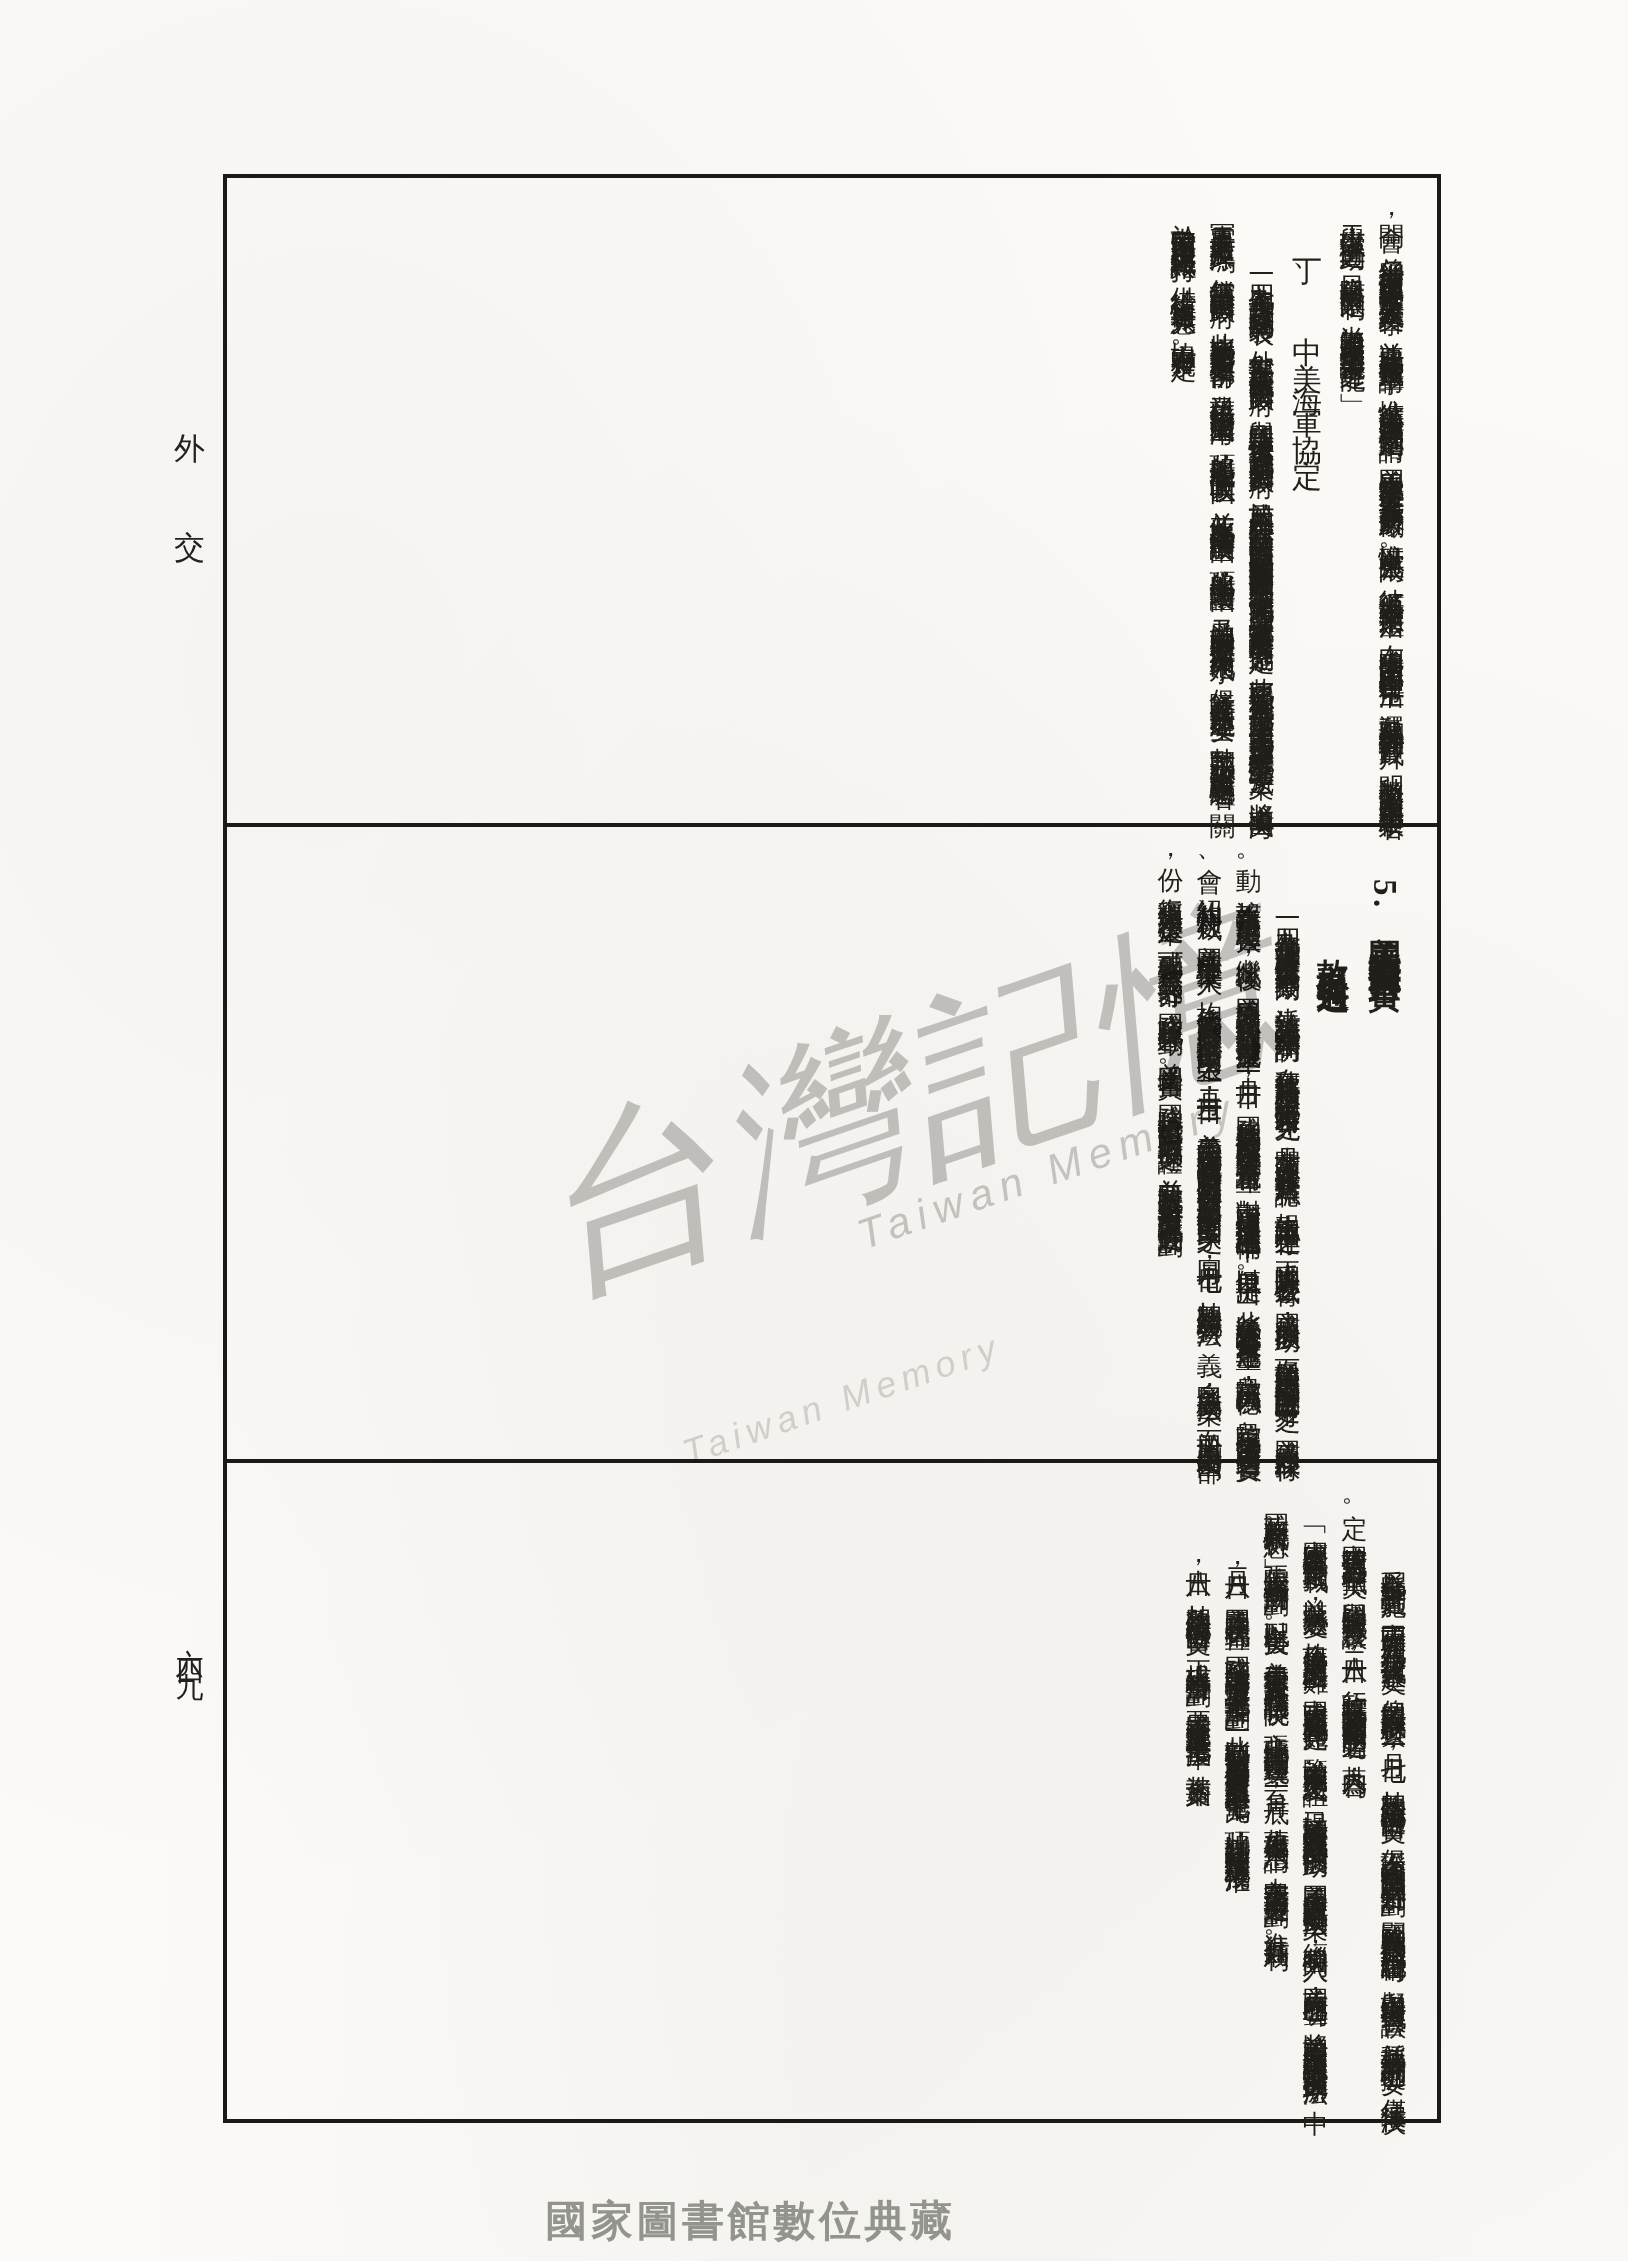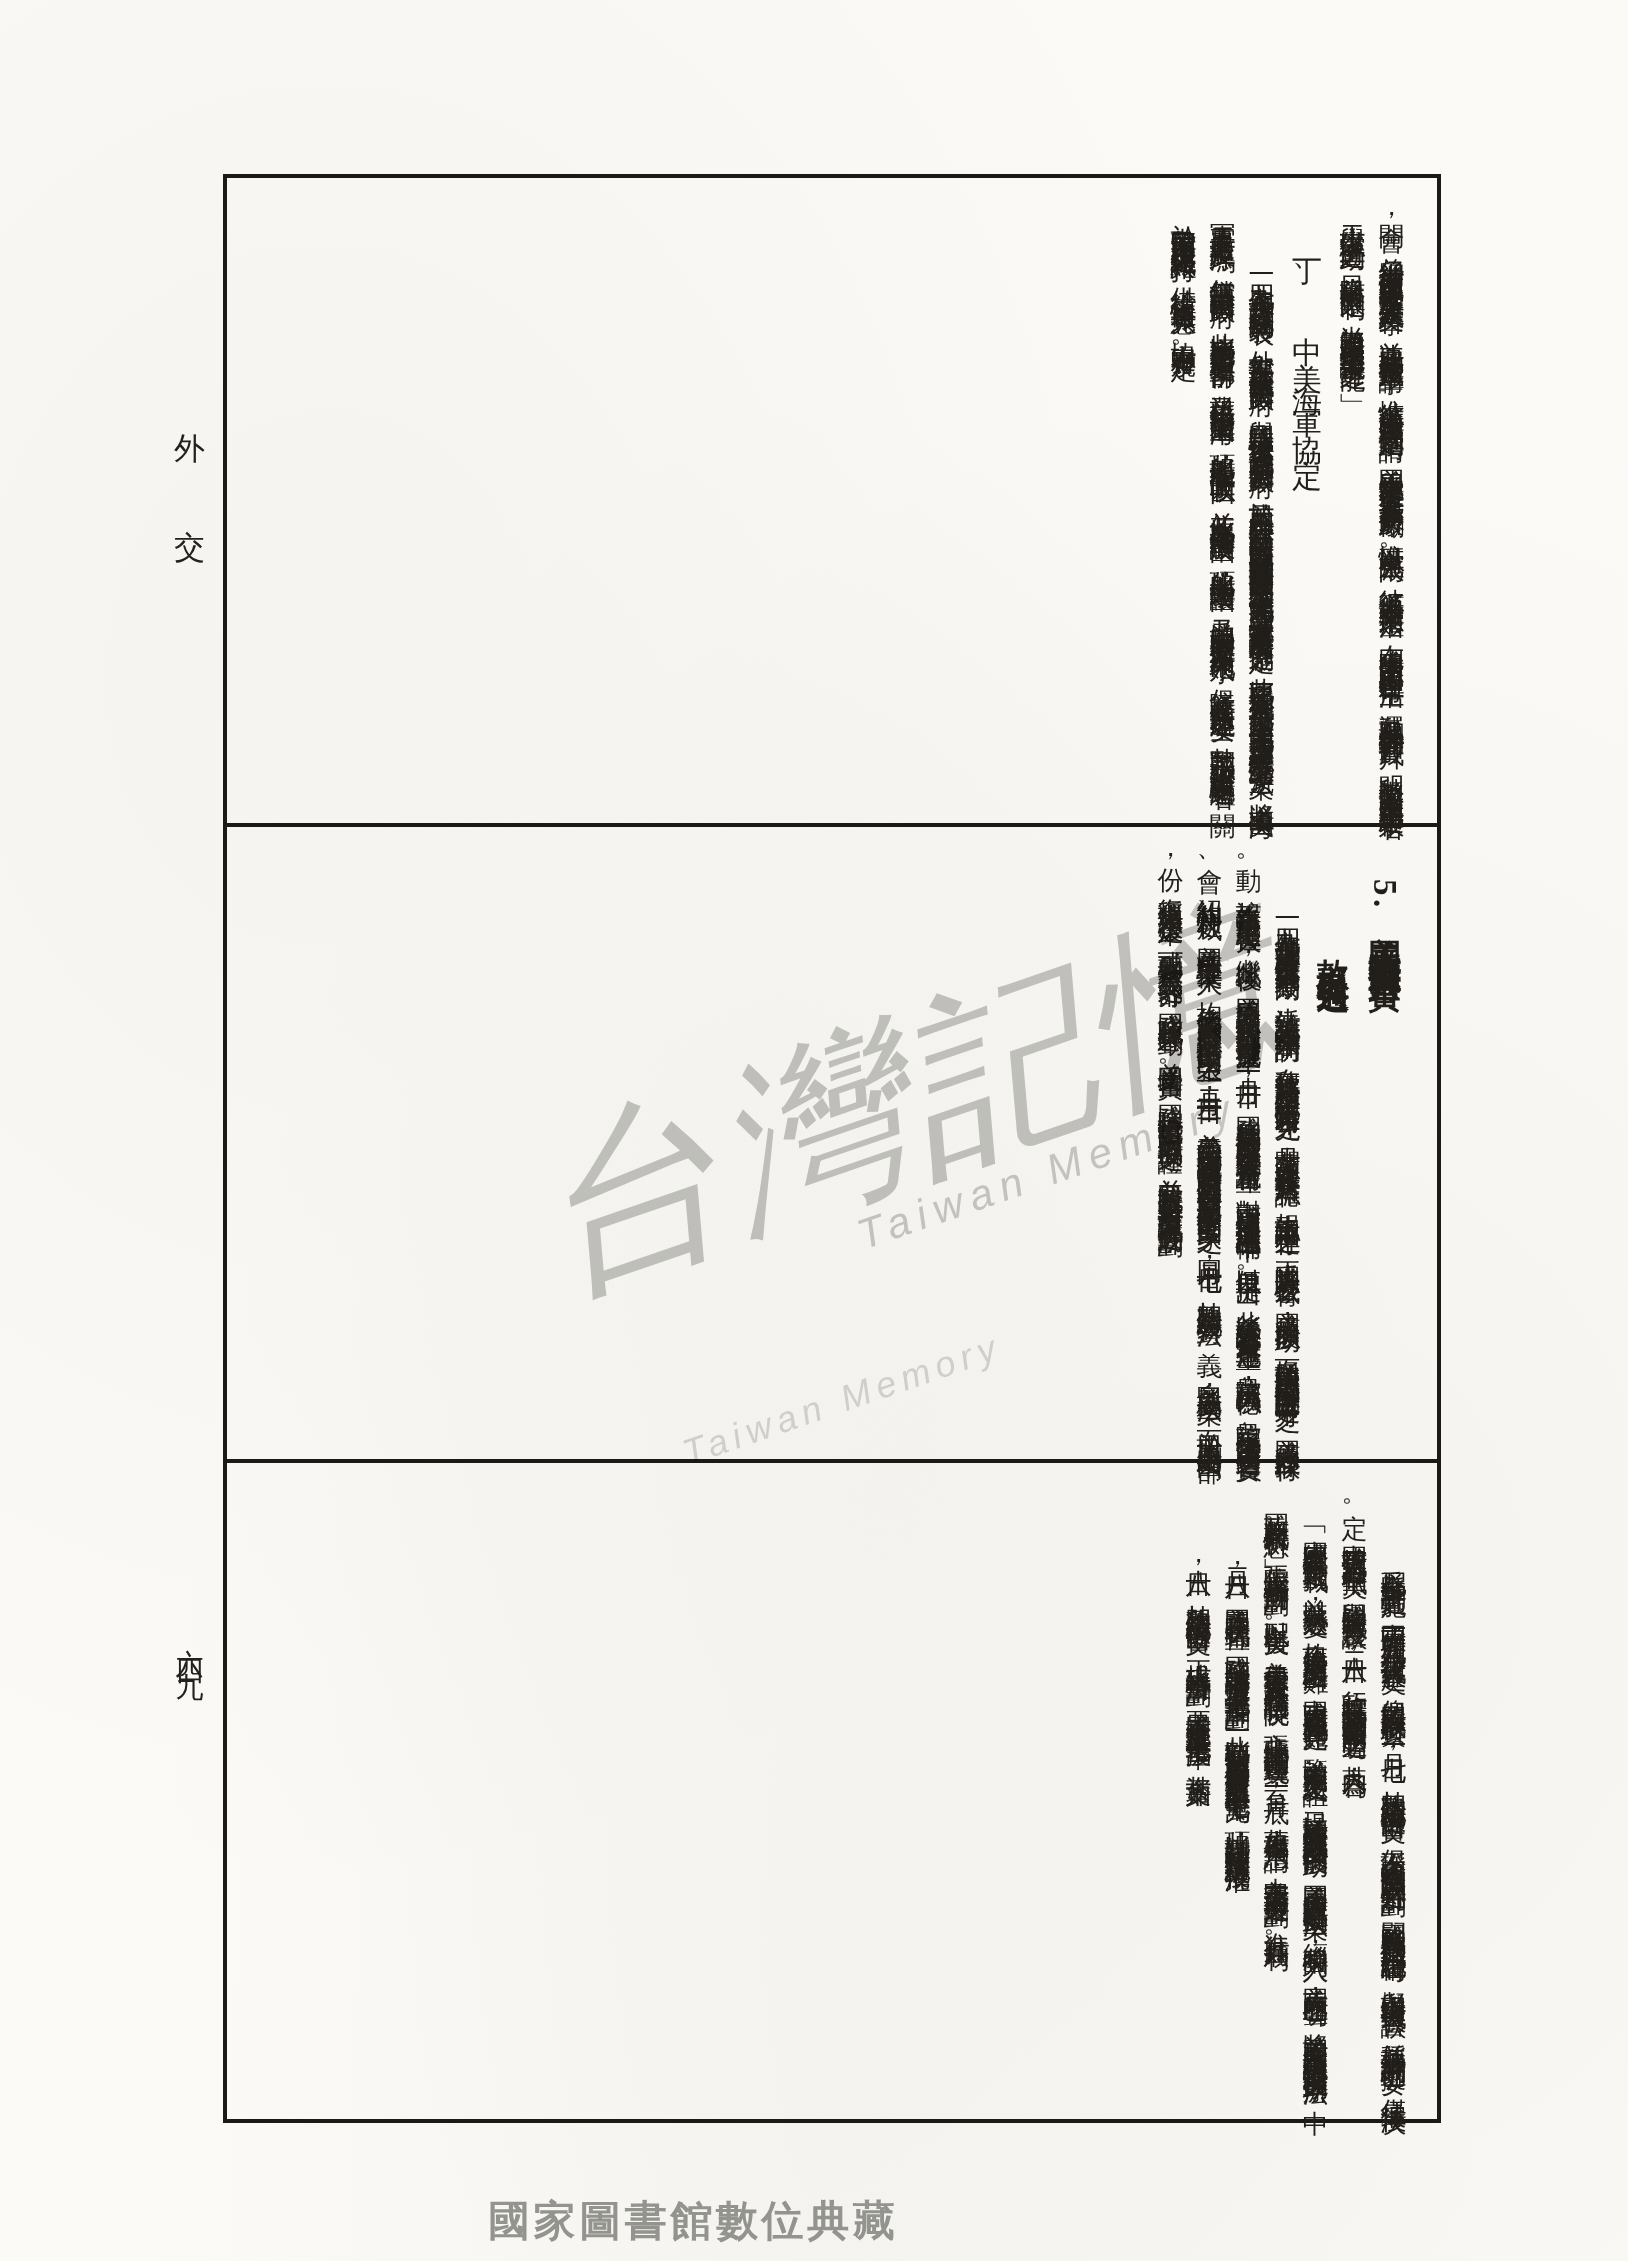--- a/index.html
+++ b/index.html
@@ -76,21 +76,21 @@
     font-family:"Liberation Sans","DejaVu Sans",sans-serif;
     font-style:italic;font-size:42px;letter-spacing:8.1px;color:#a2a29e;white-space:nowrap;
   }
   .watermark .latin2{
     position:absolute;left:63px;top:344px;
     font-family:"Liberation Sans","DejaVu Sans",sans-serif;
     font-style:italic;font-size:36px;letter-spacing:6.3px;color:#ababa7;opacity:.8;white-space:nowrap;
   }
 
   .footer-caption{
-    position:absolute;left:488px;top:2193px;width:525px;
+    position:absolute;left:488px;top:2193px;width:525px;text-align:center;
     font-family:"Liberation Sans","DejaVu Sans",sans-serif;
     font-size:42px;letter-spacing:3.6px;color:#94948f;font-weight:600;
   }
 </style>
 </head>
 <body>
 
 <div class="frame"></div>
 <div class="divider" id="divider-1"></div>
 <div class="divider" id="divider-2"></div>

